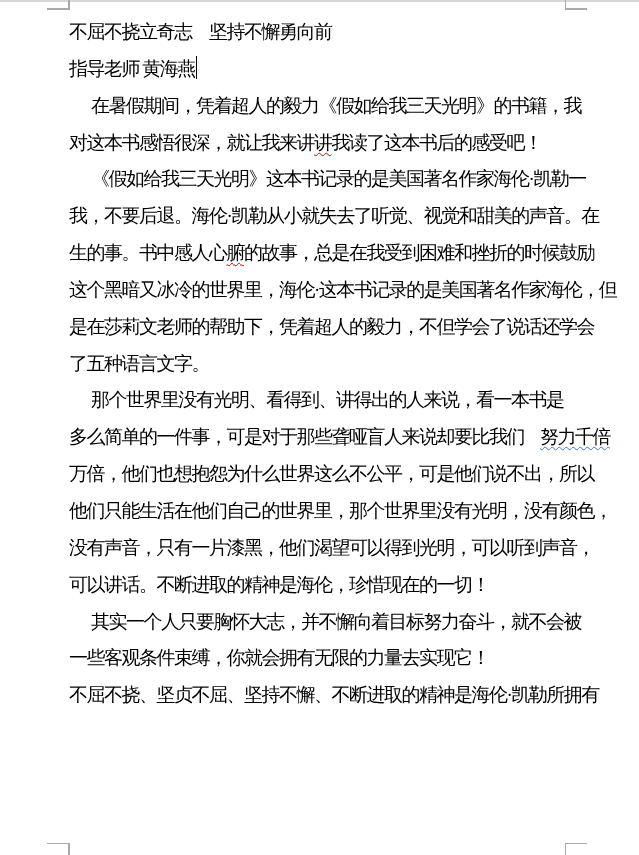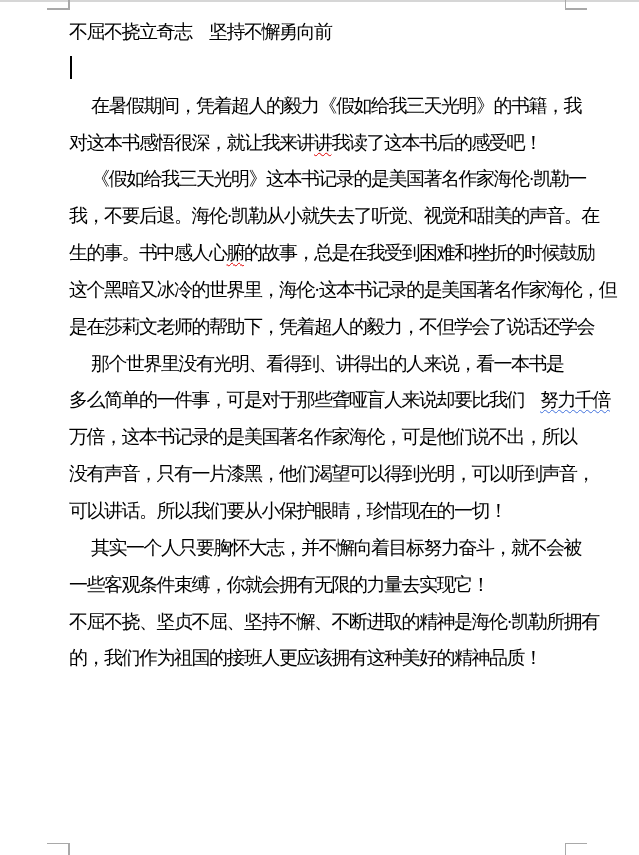--- a/index.html
+++ b/index.html
@@ -65,31 +65,32 @@
   <div class="boundary-mark tl-v"></div>
   <div class="boundary-mark tr-h"></div>
   <div class="boundary-mark tr-v"></div>
   <div class="boundary-mark bl-h"></div>
   <div class="boundary-mark bl-v"></div>
   <div class="boundary-mark br-h"></div>
   <div class="boundary-mark br-v"></div>
 
   <div class="content">
       <div class="line"><span>不屈不挠立奇志　坚持不懈勇向前</span></div>
-      <div class="line"><span class="caret"></span></div>
+      <div class="line"><span>指导老师 黄海燕</span><span class="caret"></span></div>
       <div class="line indent"><span>在暑假期间，凭着超人的毅力《假如给我三天光明》的书籍，我</span></div>
       <div class="line"><span>对这本书感悟很深，就让我来讲</span><span class="sq-red">讲</span><span>我读了这本书后的感受吧！</span></div>
       <div class="line indent"><span>《假如给我三天光明》这本书记录的是美国著名作家海伦·凯勒一</span></div>
       <div class="line"><span>我，不要后退。海伦·凯勒从小就失去了听觉、视觉和甜美的声音。在</span></div>
       <div class="line"><span>生的事。书中感人心</span><span class="sq-red">腑</span><span>的故事，总是在我受到困难和挫折的时候鼓励</span></div>
       <div class="line"><span>这个黑暗又冰冷的世界里，海伦·这本书记录的是美国著名作家海伦，但</span></div>
       <div class="line"><span>是在莎莉文老师的帮助下，凭着超人的毅力，不但学会了说话还学会</span></div>
+      <div class="line"><span>了五种语言文字。</span></div>
       <div class="line indent"><span>那个世界里没有光明、看得到、讲得出的人来说，看一本书是</span></div>
       <div class="line"><span>多么简单的一件事，可是对于那些聋哑盲人来说却要比我们</span><span class="sq-blue">努力千倍</span></div>
-      <div class="line"><span>万倍，这本书记录的是美国著名作家海伦，可是他们说不出，所以</span></div>
+      <div class="line"><span>万倍，他们也想抱怨为什么世界这么不公平，可是他们说不出，所以</span></div>
+      <div class="line"><span>他们只能生活在他们自己的世界里，那个世界里没有光明，没有颜色，</span></div>
       <div class="line"><span>没有声音，只有一片漆黑，他们渴望可以得到光明，可以听到声音，</span></div>
-      <div class="line"><span>可以讲话。所以我们要从小保护眼睛，珍惜现在的一切！</span></div>
+      <div class="line"><span>可以讲话。不断进取的精神是海伦，珍惜现在的一切！</span></div>
       <div class="line indent"><span>其实一个人只要胸怀大志，并不懈向着目标努力奋斗，就不会被</span></div>
       <div class="line"><span>一些客观条件束缚，你就会拥有无限的力量去实现它！</span></div>
       <div class="line"><span>不屈不挠、坚贞不屈、坚持不懈、不断进取的精神是海伦·凯勒所拥有</span></div>
-      <div class="line"><span>的，我们作为祖国的接班人更应该拥有这种美好的精神品质！</span></div>
     </div>
 </div>
 
 </body></html>

